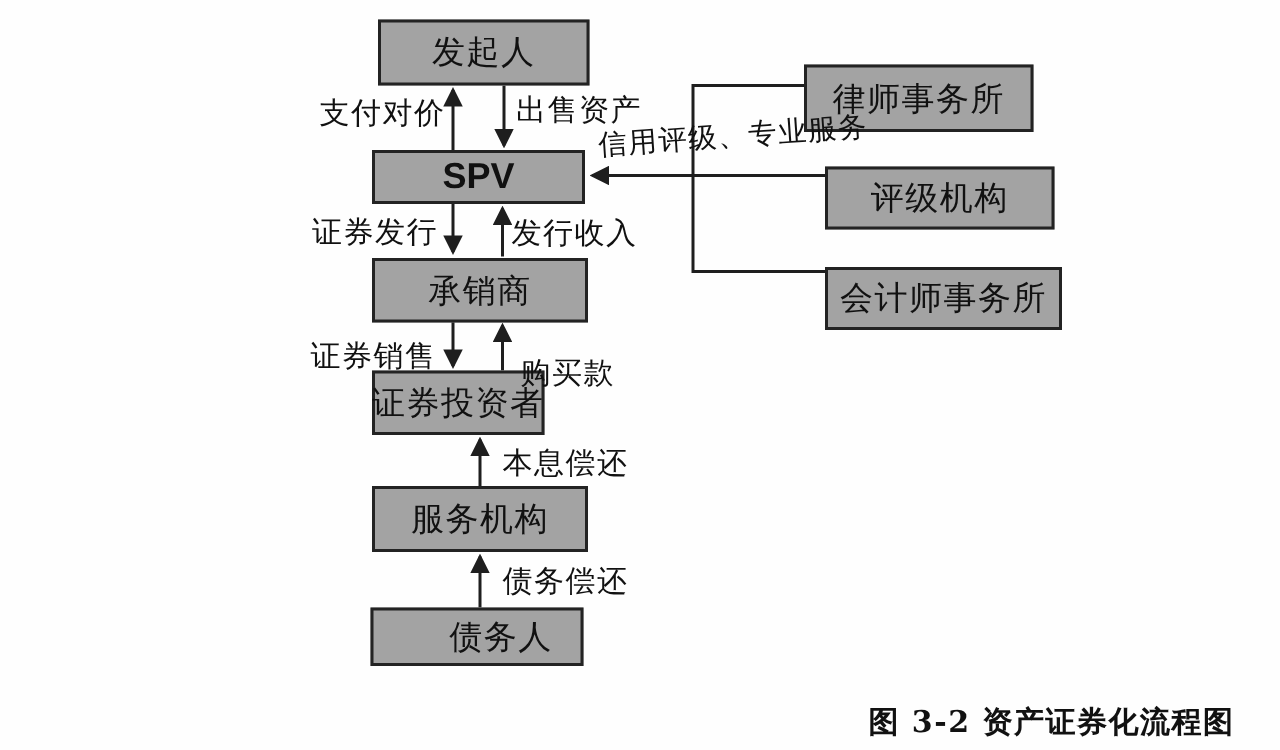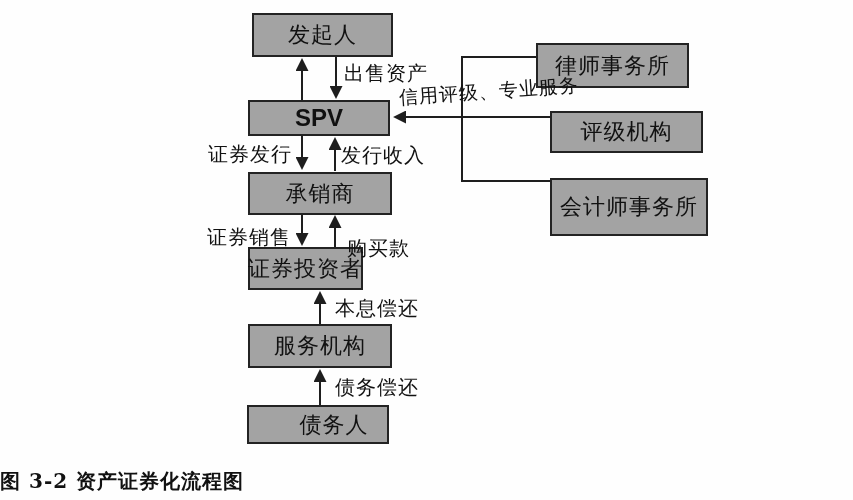--- a/index.html
+++ b/index.html
@@ -36,21 +36,21 @@
   }
   .n-originator { left: 252px; top: 13px;  width: 141px; height: 44px; }
   .n-spv        { left: 248px; top: 100px; width: 142px; height: 36px;
                   font-family: "Liberation Sans", sans-serif; font-weight: bold; font-size: 24px; letter-spacing: 0; }
   .n-underwriter{ left: 248px; top: 172px; width: 144px; height: 43px; }
   .n-investor   { left: 248px; top: 247px; width: 115px; height: 43px; }
   .n-servicer   { left: 248px; top: 324px; width: 144px; height: 44px; }
   .n-debtor     { left: 247px; top: 405px; width: 142px; height: 39px; padding-left: 32px; }
   .n-law        { left: 536px; top: 43px;  width: 153px; height: 45px; }
   .n-rating     { left: 550px; top: 111px; width: 153px; height: 42px; }
-  .n-accounting { left: 550px; top: 178px; width: 158px; height: 58px; }
+  .n-accounting { left: 550px; top: 178px; width: 158px; height: 42px; }
 
   .edge-label {
     position: absolute;
     font-size: 20px;
     line-height: 1.1;
     white-space: nowrap;
     z-index: 3;
     letter-spacing: 1px;
   }
   .l-pay      { left: 213px; top: 64px; }
@@ -60,21 +60,21 @@
   .l-income   { left: 341px; top: 144px; }
   .l-sales    { left: 207px; top: 226px; text-align: right; }
   .l-purchase { left: 347px; top: 227px; margin-top: 10px; }
   .l-principal{ left: 335px; top: 297px; }
   .l-debt     { left: 335px; top: 376px; }
 
   .caption {
     position: absolute;
     left: 0; top: 468px;
     width: 823px;
-    text-align: left;
+    text-align: right;
     font-weight: bold;
     font-size: 20px;
     letter-spacing: 1px;
     z-index: 3;
   }
 </style>
 </head>
 <body>
 
 <div class="canvas">
@@ -102,20 +102,21 @@
   <div class="node n-originator">发起人</div>
   <div class="node n-spv">SPV</div>
   <div class="node n-underwriter">承销商</div>
   <div class="node n-investor">证券投资者</div>
   <div class="node n-servicer">服务机构</div>
   <div class="node n-debtor">债务人</div>
   <div class="node n-law">律师事务所</div>
   <div class="node n-rating">评级机构</div>
   <div class="node n-accounting">会计师事务所</div>
 
+  <div class="edge-label l-pay">支付对价</div>
   <div class="edge-label l-sell">出售资产</div>
   <div class="edge-label l-credit">信用评级、专业服务</div>
   <div class="edge-label l-issue">证券发行</div>
   <div class="edge-label l-income">发行收入</div>
   <div class="edge-label l-sales">证券销售</div>
   <div class="edge-label l-purchase">购买款</div>
   <div class="edge-label l-principal">本息偿还</div>
   <div class="edge-label l-debt">债务偿还</div>
 
   <div class="caption">图 3-2 资产证券化流程图</div>

